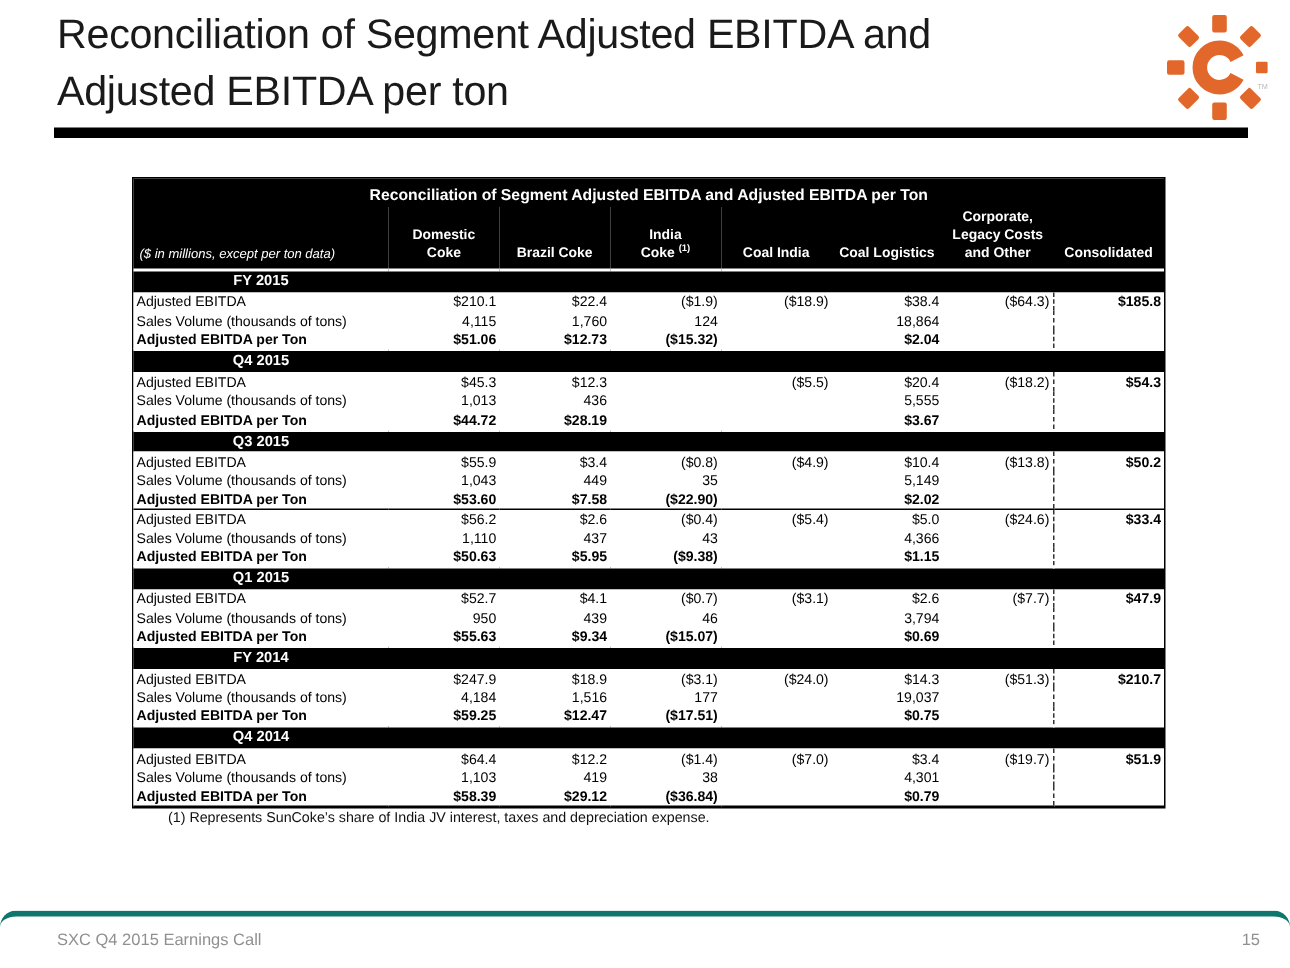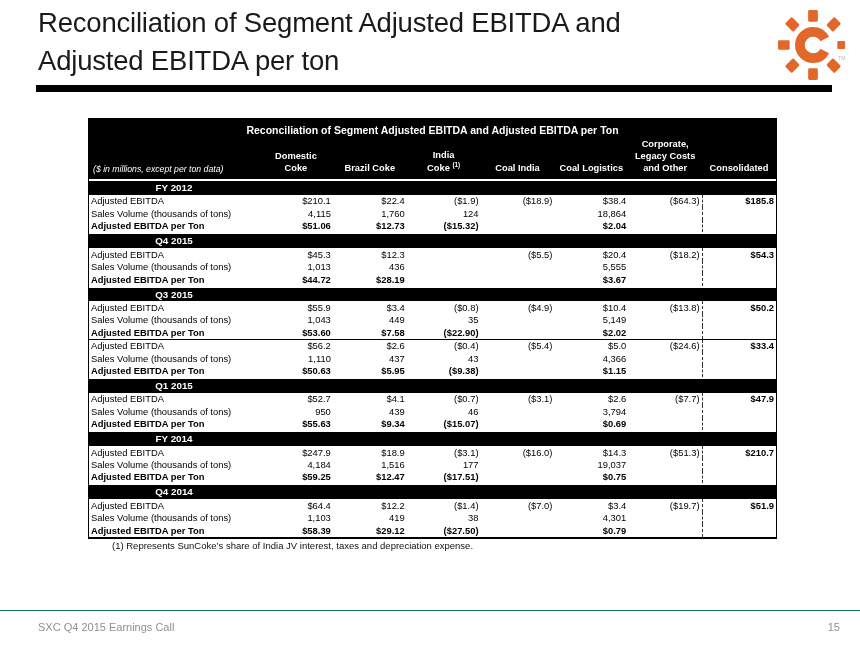--- a/index.html
+++ b/index.html
@@ -31,21 +31,21 @@
 
   tr.datarow td { background:#fff; font-size:9.4px; line-height:1.22; padding:0.5px 2px; }
   td.rlabel { text-align:left; padding-left:4px; }
   td.val { text-align:right; padding-right:14px; }
   tr.perton td { font-weight:bold; border-bottom:1px solid #000; }
   td.cons { font-weight:bold; border-left:1px dashed #333;text-align:right; }
 
   .footnote { position:absolute; left:88px; top:540px; font-size:9.5px; color:#111;margin-left:24px; }
 
   .footer { position:absolute; left:0; right:0; bottom:0; height:34px;
-            border-top:1px solid #0f766e; color:#909090; font-size:11px; }
+            border-top:4px solid #0f766e; color:#909090; font-size:11px;border-radius:11px; }
   .f-left  { position:absolute; left:38px; top:10px; }
   .f-right { position:absolute; right:20px; top:10px; }
 </style>
 </head>
 <body>
 
 <div>
 
   <h1 class="title">
     <span>Reconciliation of Segment Adjusted EBITDA and</span>
@@ -91,21 +91,21 @@
             <th class="colh"><span>Brazil Coke</span></th>
             <th class="colh"><span>India</span><br><span>Coke</span> <sup>(1)</sup></th>
             <th class="colh"><span>Coal India</span></th>
             <th class="colh"><span>Coal Logistics</span></th>
             <th class="colh"><span>Corporate,</span><br><span>Legacy Costs</span><br><span>and Other</span></th>
             <th class="colh"><span>Consolidated</span></th>
           </tr>
         </thead>
       <tbody id="tbody">
           <tr class="band">
-            <td colspan="8"><span class="bandlabel">FY 2012</span></td>
+            <td colspan="8"><span class="bandlabel">FY 2015</span></td>
           </tr>
           <tr class="datarow">
             <td class="rlabel">Adjusted EBITDA</td>
             <td class="val">$210.1</td>
             <td class="val">$22.4</td>
             <td class="val">($1.9)</td>
             <td class="val">($18.9)</td>
             <td class="val">$38.4</td>
             <td class="val">($64.3)</td>
             <td class="val cons">$185.8</td>
@@ -260,21 +260,21 @@
             <td class="val cons"></td>
           </tr>
           <tr class="band">
             <td colspan="8"><span class="bandlabel">FY 2014</span></td>
           </tr>
           <tr class="datarow">
             <td class="rlabel">Adjusted EBITDA</td>
             <td class="val">$247.9</td>
             <td class="val">$18.9</td>
             <td class="val">($3.1)</td>
-            <td class="val">($16.0)</td>
+            <td class="val">($24.0)</td>
             <td class="val">$14.3</td>
             <td class="val">($51.3)</td>
             <td class="val cons">$210.7</td>
           </tr>
           <tr class="datarow">
             <td class="rlabel">Sales Volume (thousands of tons)</td>
             <td class="val">4,184</td>
             <td class="val">1,516</td>
             <td class="val">177</td>
             <td class="val"></td>
@@ -312,21 +312,21 @@
             <td class="val">38</td>
             <td class="val"></td>
             <td class="val">4,301</td>
             <td class="val"></td>
             <td class="val cons"></td>
           </tr>
           <tr class="datarow perton">
             <td class="rlabel">Adjusted EBITDA per Ton</td>
             <td class="val">$58.39</td>
             <td class="val">$29.12</td>
-            <td class="val">($27.50)</td>
+            <td class="val">($36.84)</td>
             <td class="val"></td>
             <td class="val">$0.79</td>
             <td class="val"></td>
             <td class="val cons"></td>
           </tr>
         </tbody>
     </table>
   </div>
 
   <div class="footnote">(1)  Represents SunCoke’s share of India JV interest, taxes and depreciation expense.</div>

